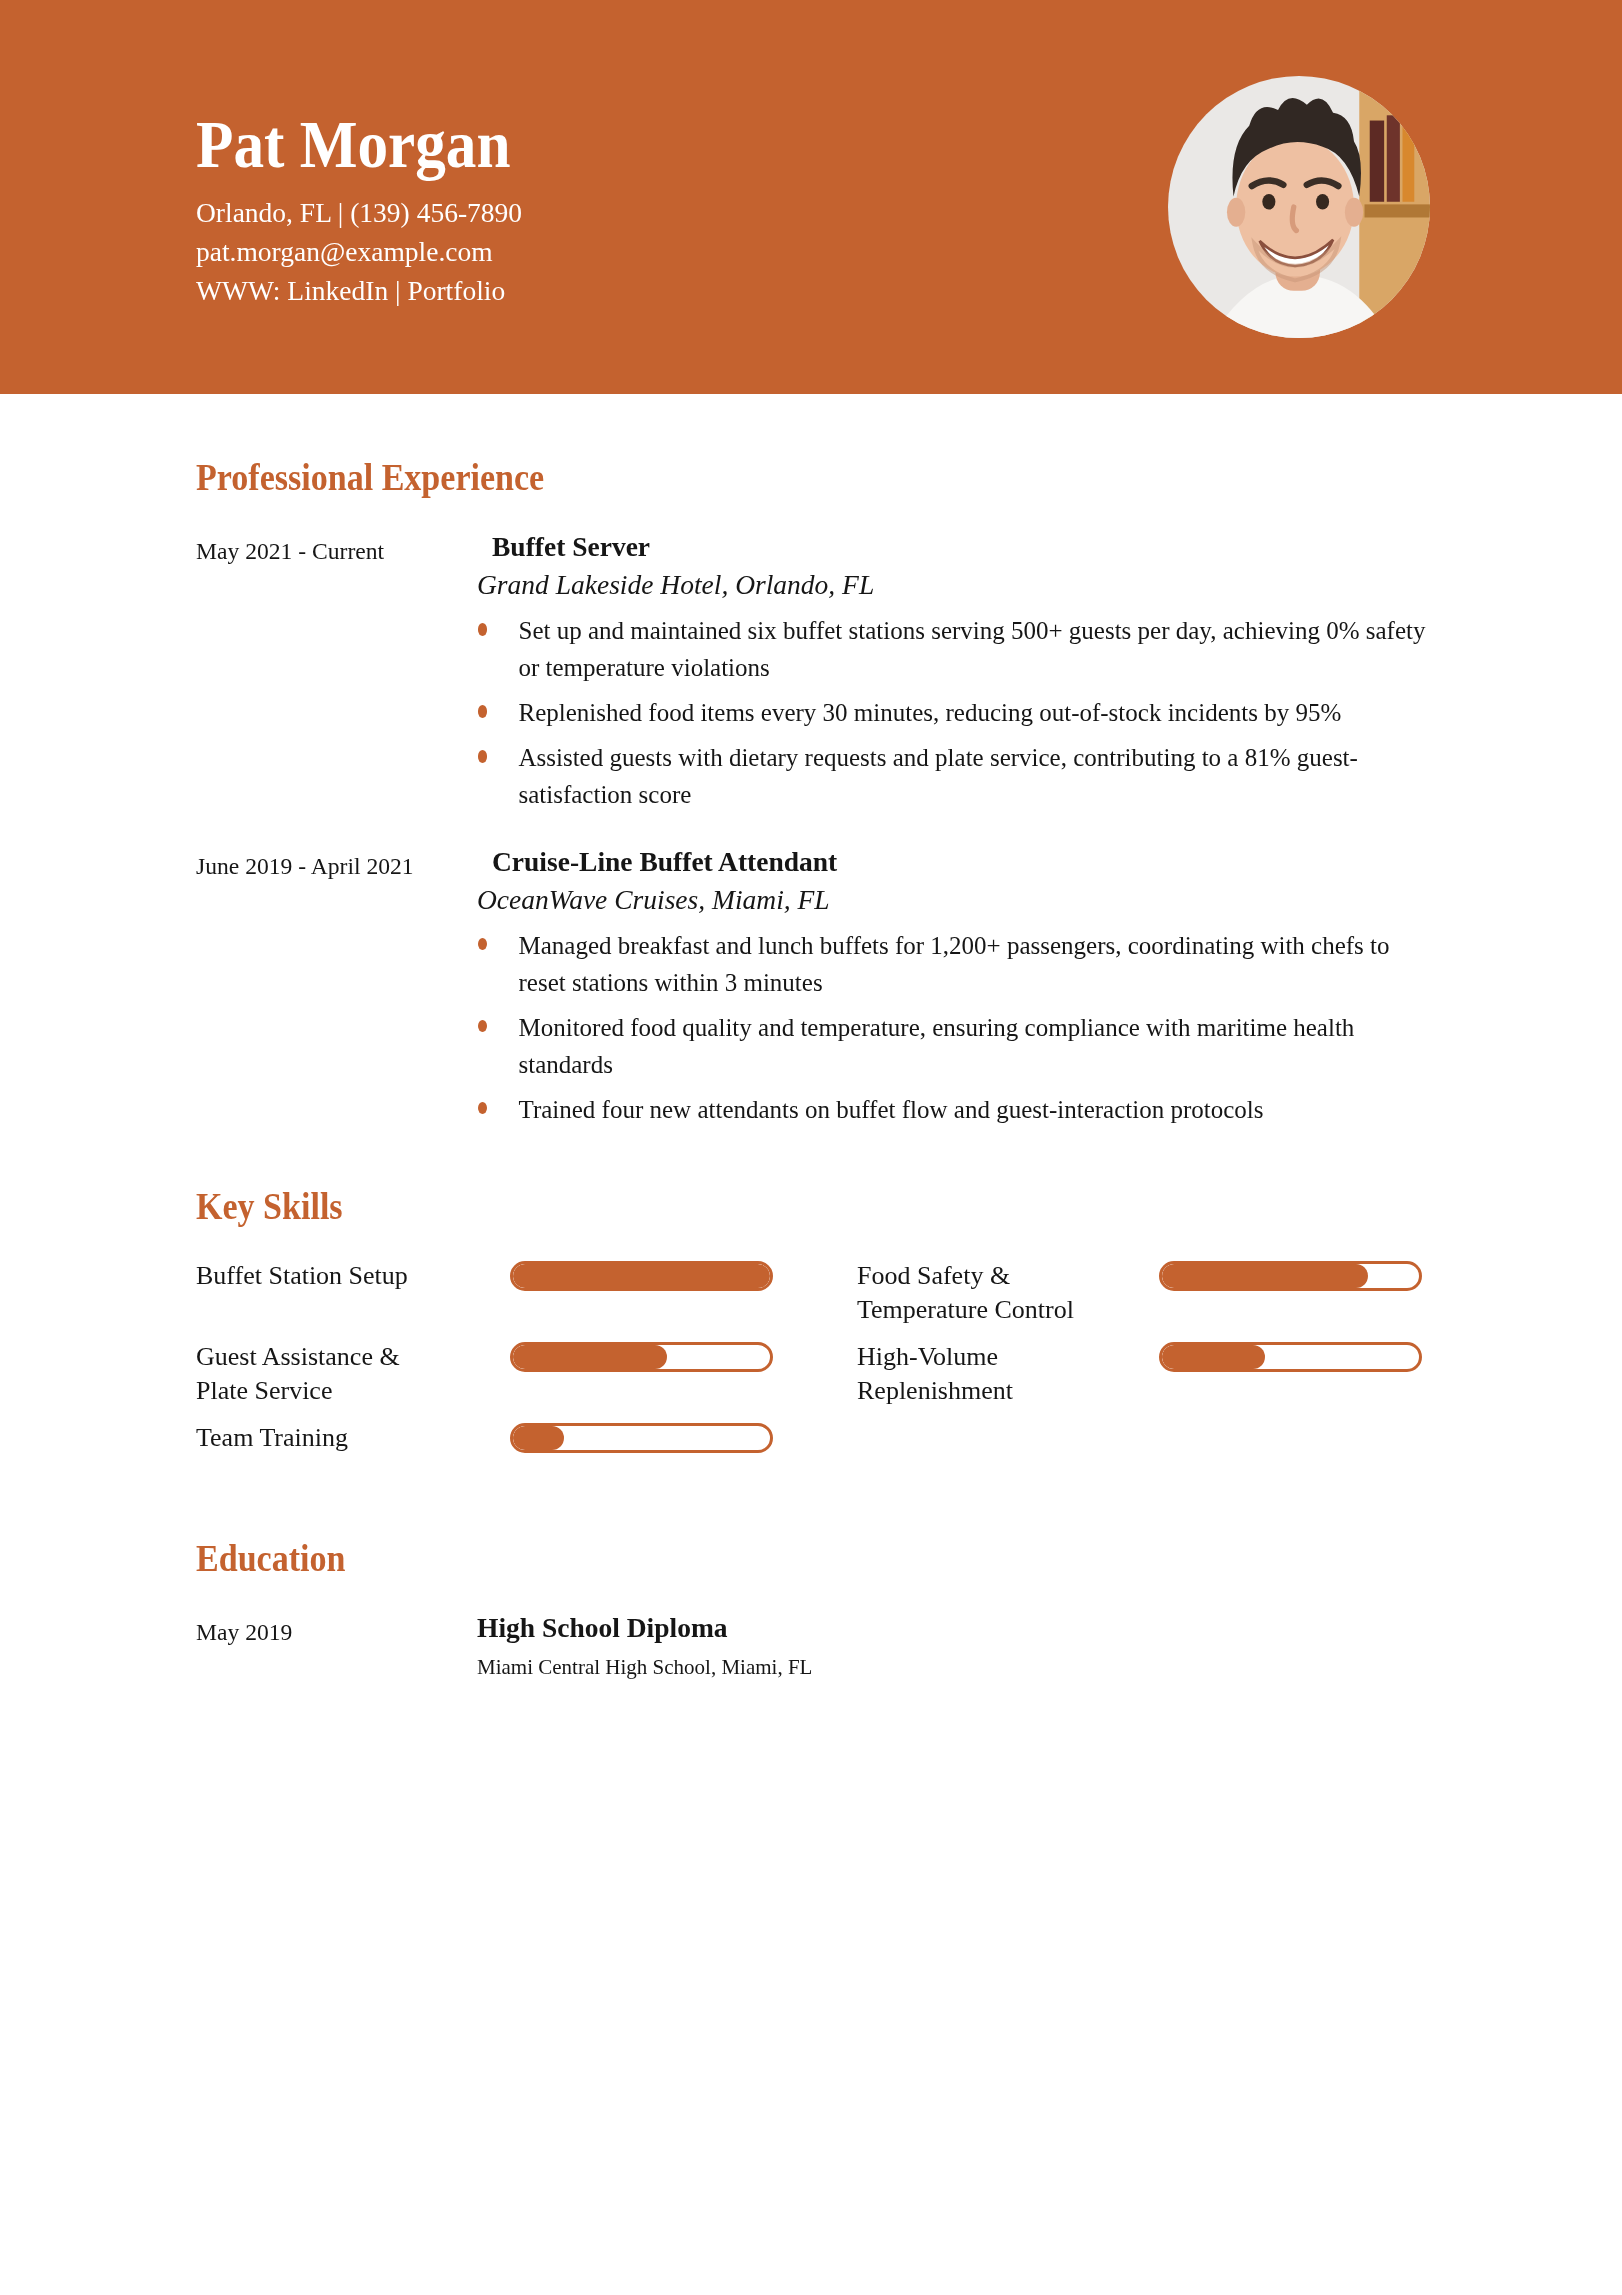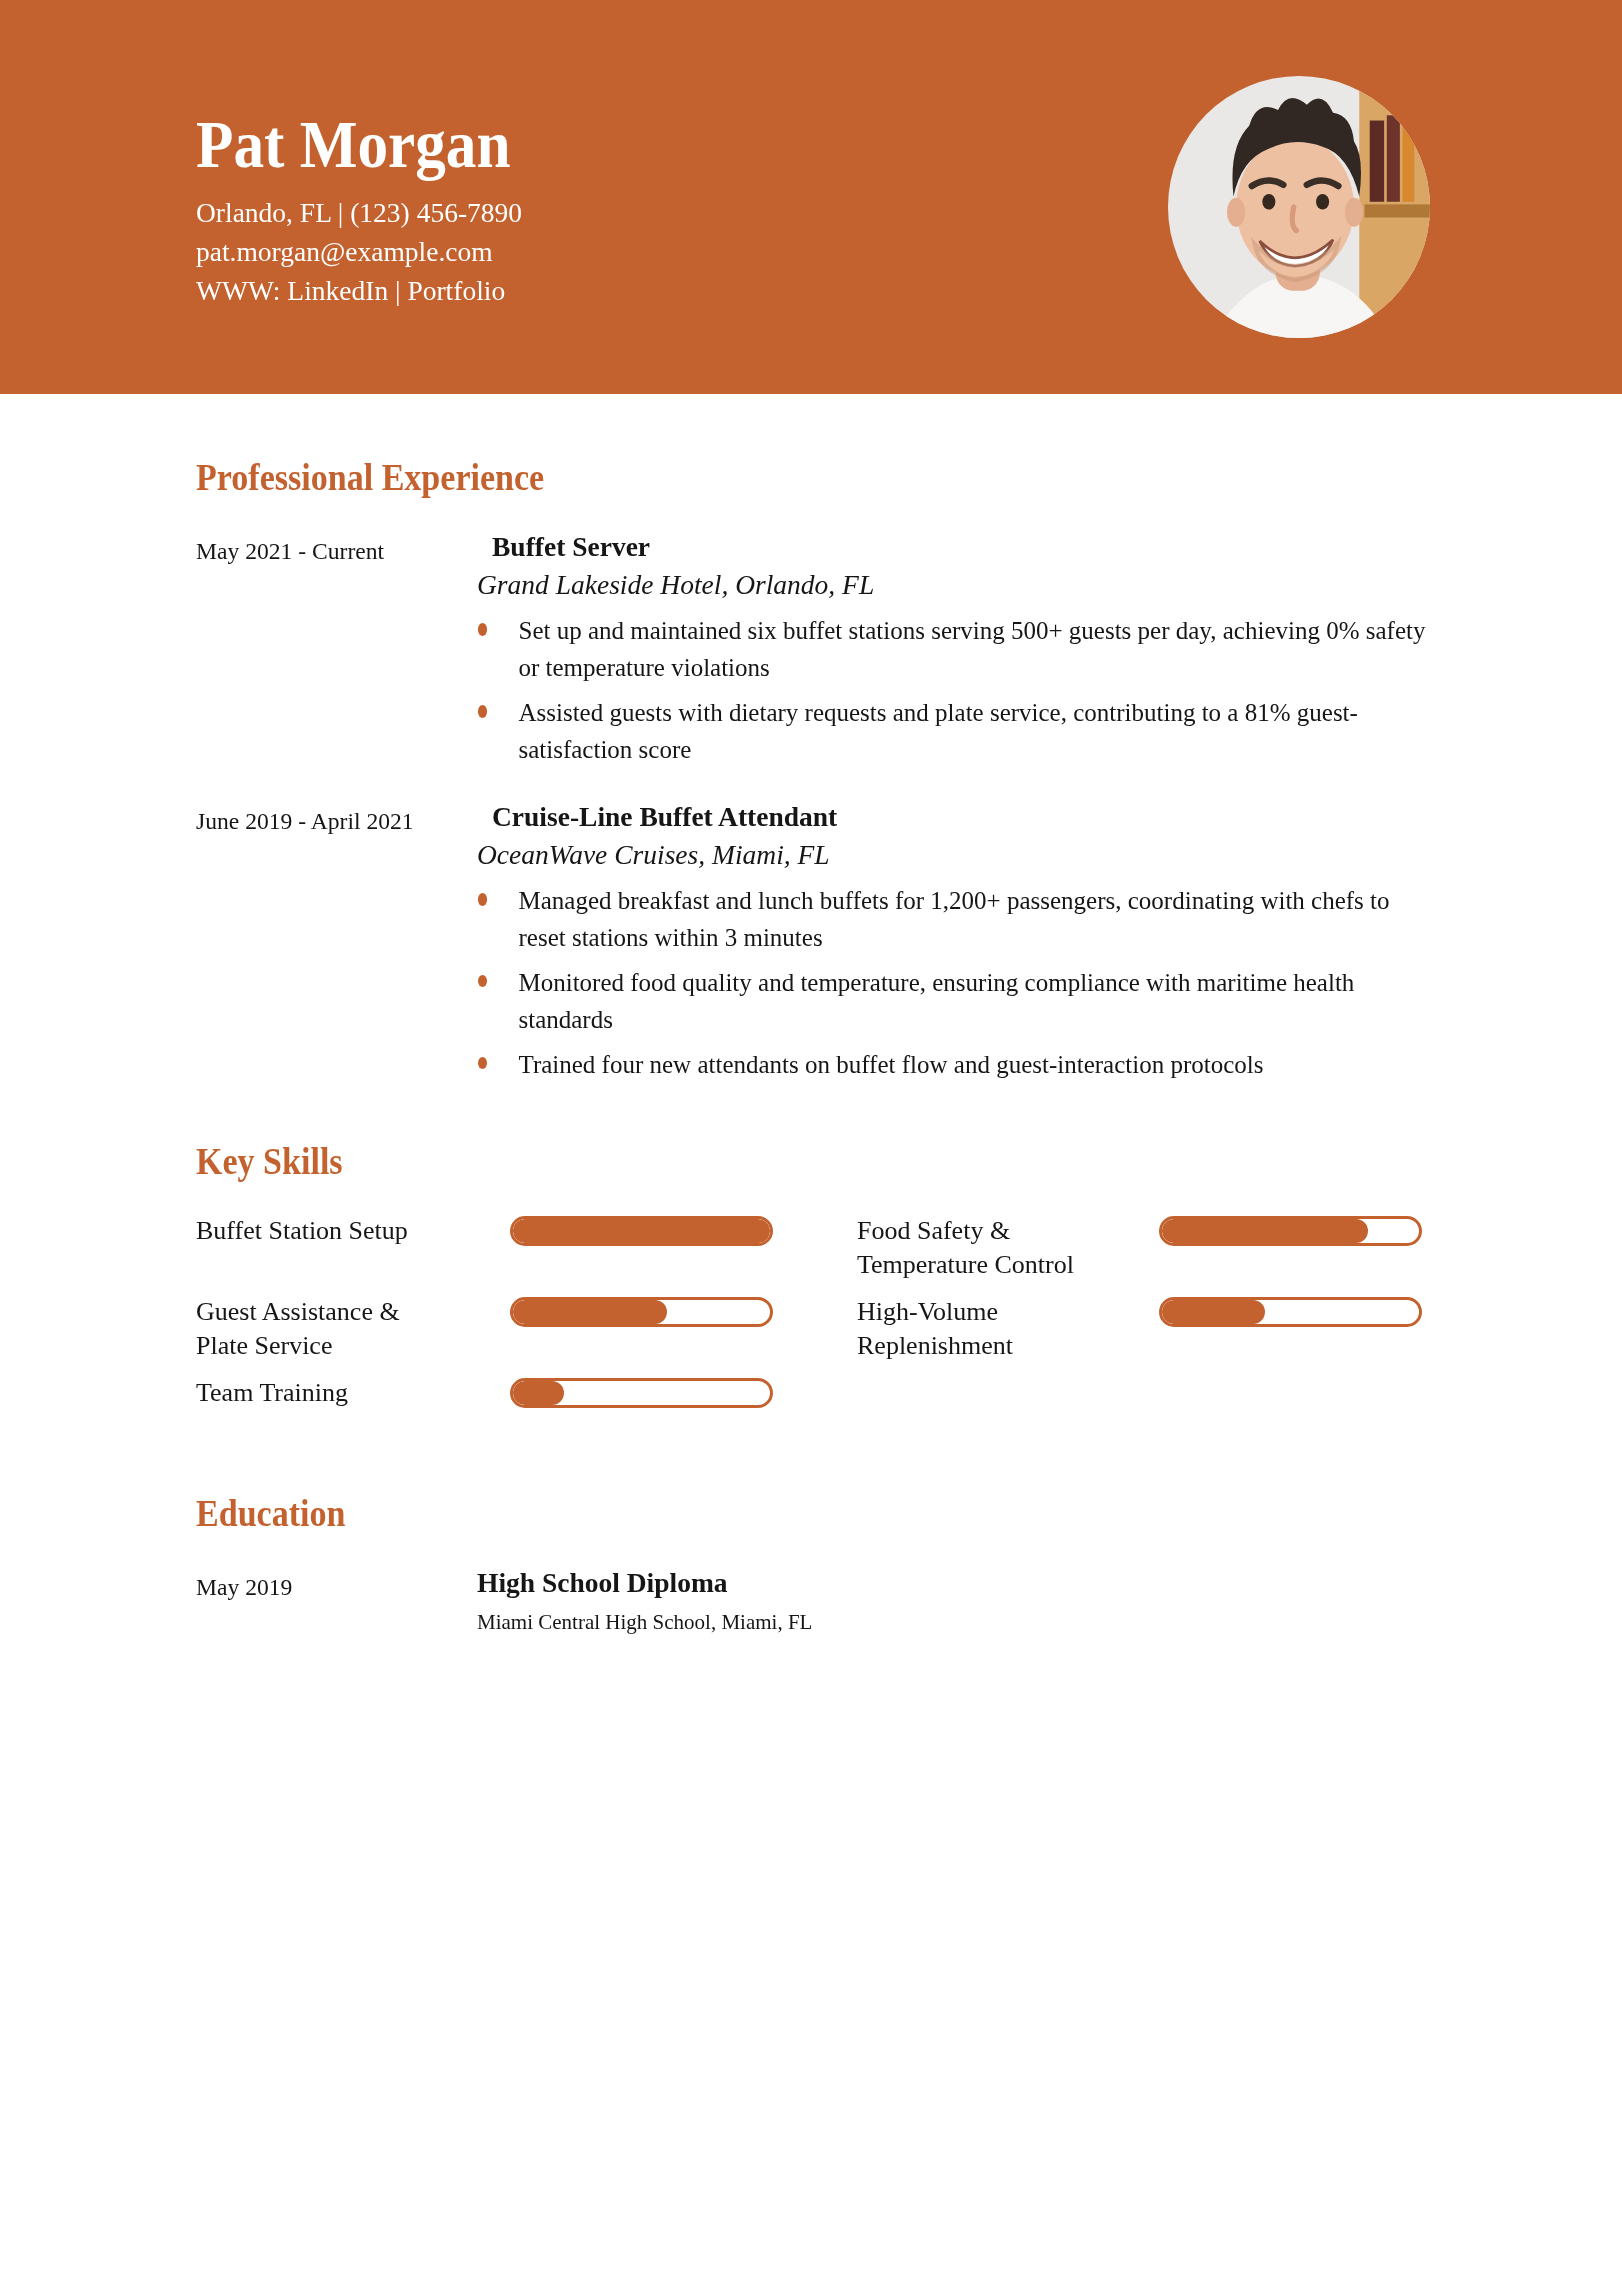--- a/index.html
+++ b/index.html
@@ -107,21 +107,21 @@
   .edu-school { font-size: 21px; line-height: 34px; margin-top: 5.2px; }
 </style>
 </head>
 <body>
 
 <div class="page">
 
   <div class="header">
     <div class="name">Pat Morgan</div>
     <div class="contact">
-      <div>Orlando, FL | (123) 456-7890</div>
+      <div>Orlando, FL | (139) 456-7890</div>
       <div>pat.morgan@example.com</div>
       <div>WWW: LinkedIn | Portfolio</div>
     </div>
 
     <div class="photo">
       <svg viewBox="0 0 200 200" xmlns="http://www.w3.org/2000/svg">
         <rect width="200" height="200" fill="#EAE8E6"></rect>
 
         <rect x="146" y="0" width="54" height="200" fill="#D9A666"></rect>
         <rect x="150" y="98" width="50" height="10" fill="#B07836"></rect>
@@ -164,20 +164,24 @@
     <div class="job-main">
       <div class="job-title">Buffet Server</div>
       <div class="job-company">Grand Lakeside Hotel, Orlando, FL</div>
       <div class="bullets">
         <div class="bullet">
           <div class="dot"></div>
           <div class="bullet-text">Set up and maintained six buffet stations serving 500+ guests per day, achieving 0% safety or temperature violations</div>
         </div>
         <div class="bullet">
           <div class="dot"></div>
+          <div class="bullet-text">Replenished food items every 30 minutes, reducing out-of-stock incidents by 95%</div>
+        </div>
+        <div class="bullet">
+          <div class="dot"></div>
           <div class="bullet-text">Assisted guests with dietary requests and plate service, contributing to a 81% guest-satisfaction score</div>
         </div>
       </div>
     </div>
   </div>
 
   <div class="job second">
     <div class="job-dates">June 2019 - April 2021</div>
     <div class="job-main">
       <div class="job-title">Cruise-Line Buffet Attendant</div>

